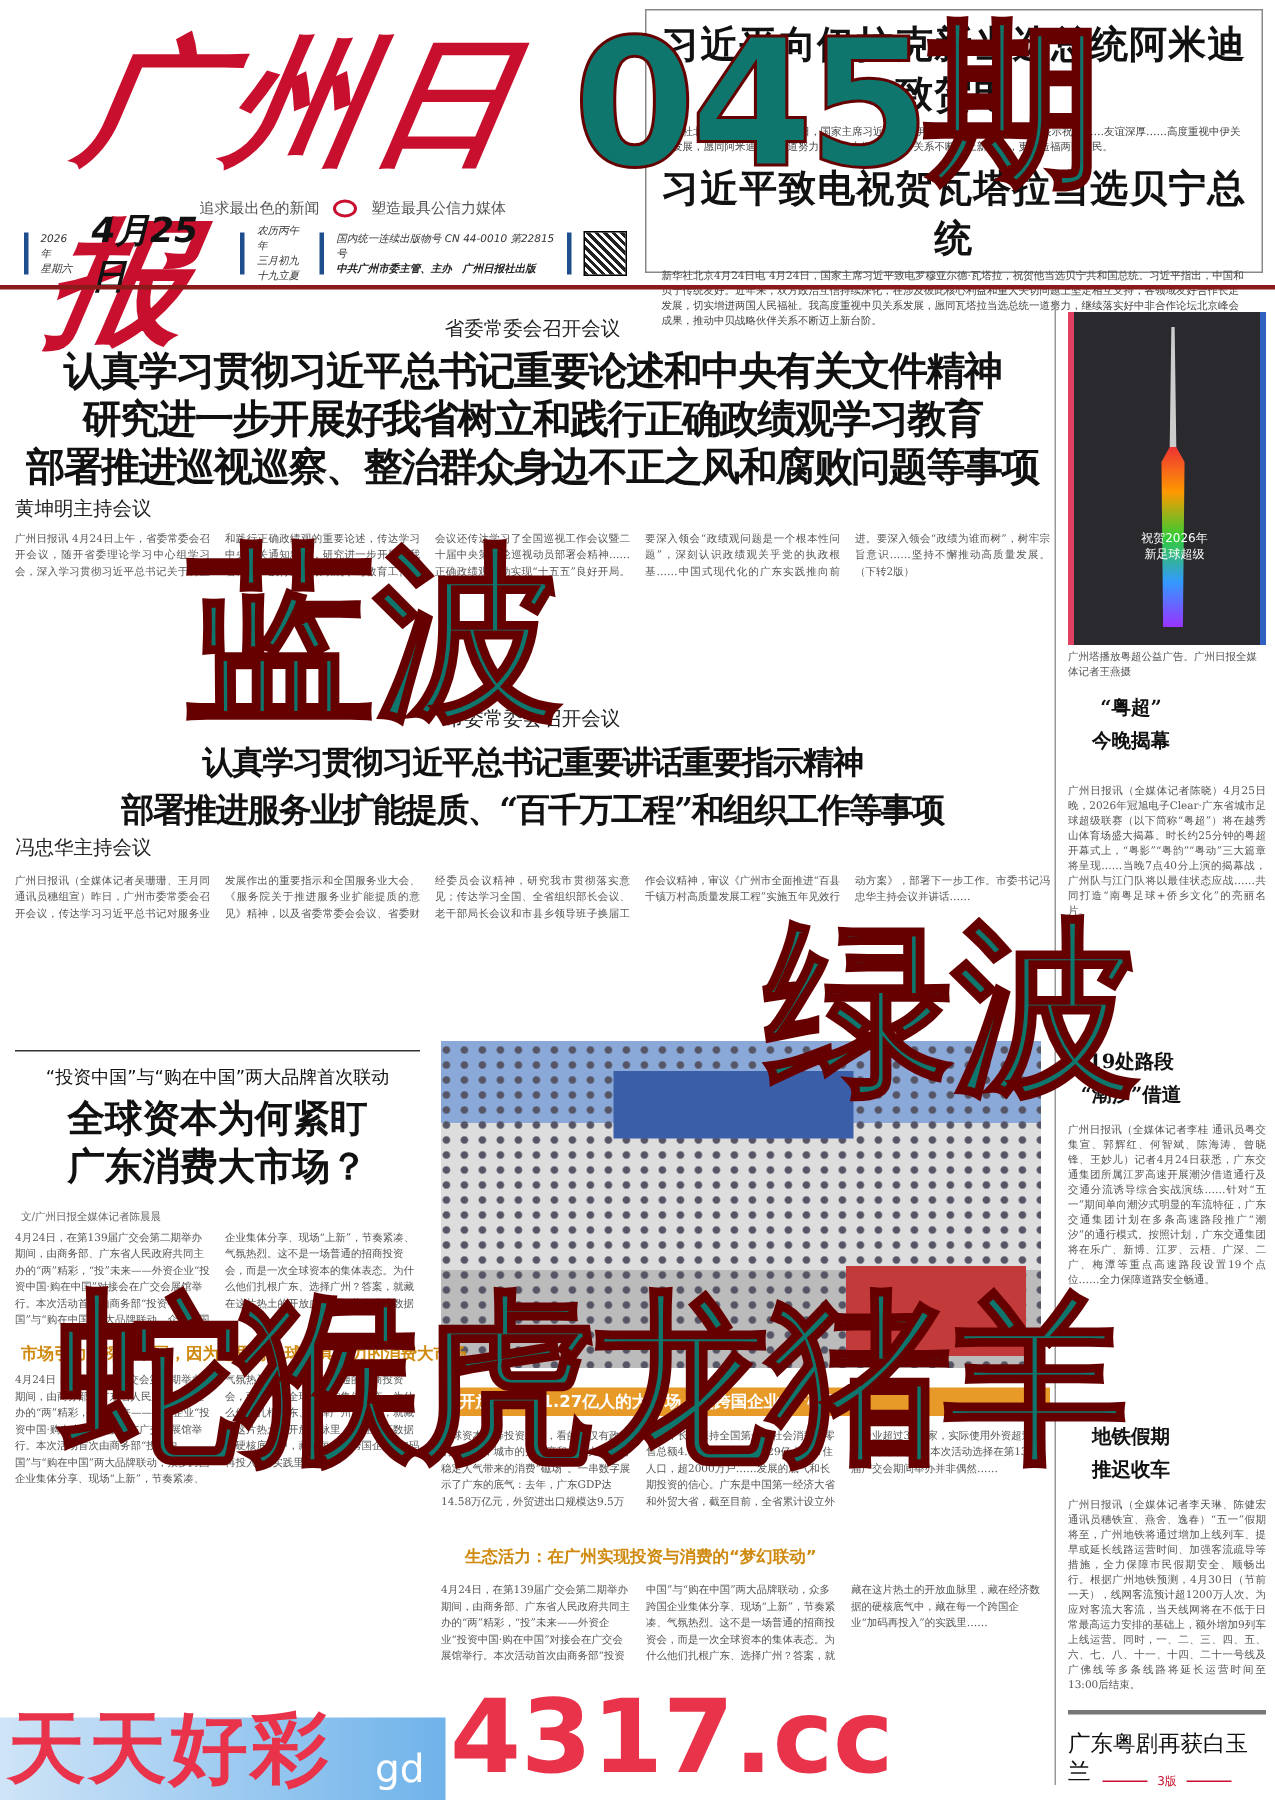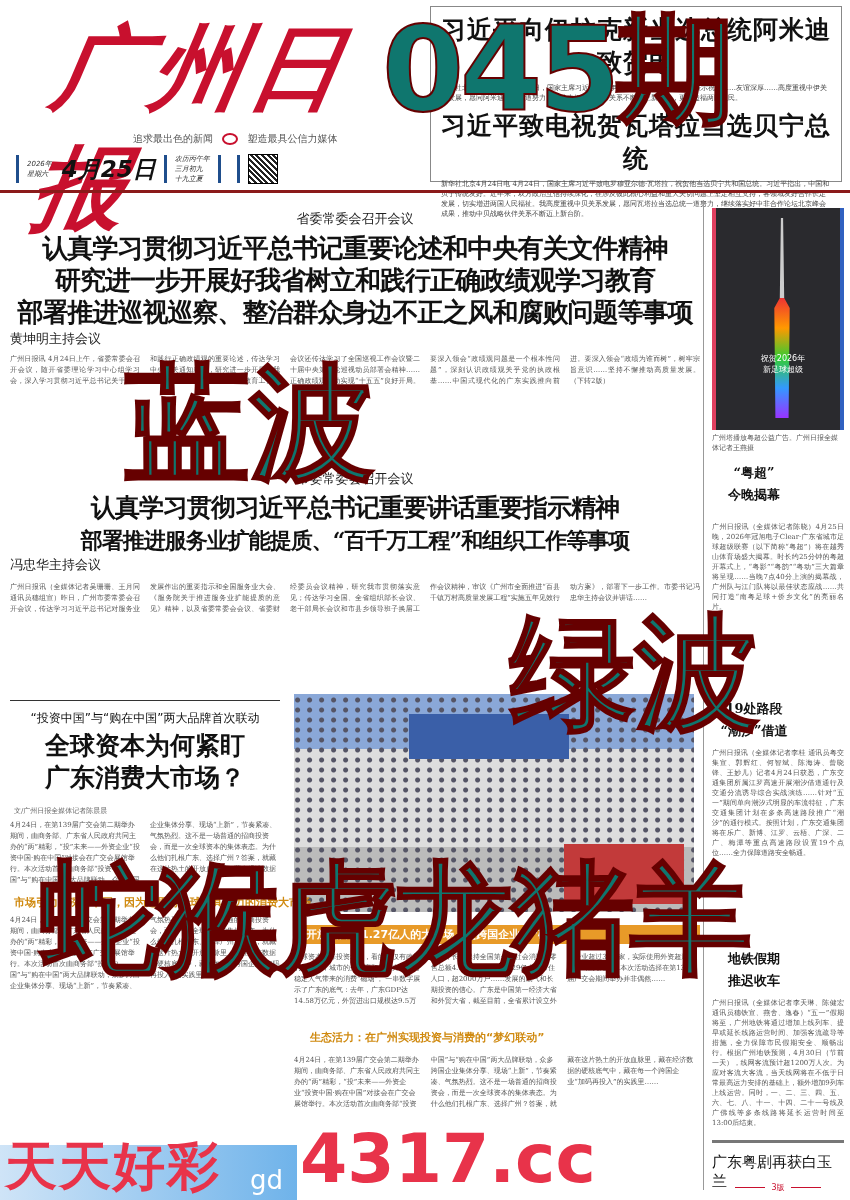--- a/index.html
+++ b/index.html
@@ -65,20 +65,24 @@
     <div>星期六</div>
   </div>
   <div class="date">4月25日</div>
   <div class="sep"></div>
   <div class="small">
     <div>农历丙午年</div>
     <div>三月初九</div>
     <div>十九立夏</div>
   </div>
   <div class="sep"></div>
+  <div class="small" style="width:150px">
+    <div>国内统一连续出版物号 CN 44-0010 第22815号</div>
+    <div style="font-weight:bold;color:#222">中共广州市委主管、主办　广州日报社出版</div>
+  </div>
   <div class="sep"></div>
   <div class="qr"></div>
 </div>
 
 <div class="abs topbox">
   <h2>习近平向伊拉克新当选总统阿米迪致贺电</h2>
   <p>新华社北京4月24日电 4月24日，国家主席习近平致电伊拉克新当选总统阿米迪，表示祝贺……友谊深厚……高度重视中伊关系发展，愿同阿米迪总统一道努力，推动中伊战略伙伴关系不断迈上新台阶，更好造福两国人民。</p>
   <h2>习近平致电祝贺瓦塔拉当选贝宁总统</h2>
   <p>新华社北京4月24日电 4月24日，国家主席习近平致电罗穆亚尔德·瓦塔拉，祝贺他当选贝宁共和国总统。习近平指出，中国和贝宁传统友好。近年来，双方政治互信持续深化，在涉及彼此核心利益和重大关切问题上坚定相互支持，各领域友好合作长足发展，切实增进两国人民福祉。我高度重视中贝关系发展，愿同瓦塔拉当选总统一道努力，继续落实好中非合作论坛北京峰会成果，推动中贝战略伙伴关系不断迈上新台阶。</p>
 </div>
@@ -89,21 +93,21 @@
   <div class="kicker">省委常委会召开会议</div>
   <div class="headline" style="margin-top:4px">认真学习贯彻习近平总书记重要论述和中央有关文件精神</div>
   <div class="headline">研究进一步开展好我省树立和践行正确政绩观学习教育</div>
   <div class="headline">部署推进巡视巡察、整治群众身边不正之风和腐败问题等事项</div>
   <div class="presider" style="margin-top:2px">黄坤明主持会议</div>
   <div class="bodytext" style="margin-top:6px;height:78px;overflow:hidden">广州日报讯 4月24日上午，省委常委会召开会议，随开省委理论学习中心组学习会，深入学习贯彻习近平总书记关于树立和践行正确政绩观的重要论述，传达学习中央有关通知精神，研究进一步开展好我省树立和践行正确政绩观学习教育工作。会议还传达学习了全国巡视工作会议暨二十届中央第七轮巡视动员部署会精神……正确政绩观推动实现“十五五”良好开局。要深入领会“政绩观问题是一个根本性问题”，深刻认识政绩观关乎党的执政根基……中国式现代化的广东实践推向前进。要深入领会“政绩为谁而树”，树牢宗旨意识……坚持不懈推动高质量发展。（下转2版）</div>
 </div>
 
 <div class="abs" style="left:10px;top:470px;width:690px">
   <div class="kicker">市委常委会召开会议</div>
-  <div class="headline" style="font-size:25px;margin-top:4px">认真学习贯彻习近平总书记重要讲话重要指示精神</div>
+  <div class="headline" style="font-size:21px;margin-top:4px">认真学习贯彻习近平总书记重要讲话重要指示精神</div>
   <div class="headline" style="font-size:22px">部署推进服务业扩能提质、“百千万工程”和组织工作等事项</div>
   <div class="presider">冯忠华主持会议</div>
   <div class="bodytext" style="margin-top:8px;height:115px;overflow:hidden">广州日报讯（全媒体记者吴珊珊、王月同 通讯员穗组宣）昨日，广州市委常委会召开会议，传达学习习近平总书记对服务业发展作出的重要指示和全国服务业大会、《服务院关于推进服务业扩能提质的意见》精神，以及省委常委会会议、省委财经委员会议精神，研究我市贯彻落实意见；传达学习全国、全省组织部长会议、老干部局长会议和市县乡领导班子换届工作会议精神，审议《广州市全面推进“百县千镇万村高质量发展工程”实施五年见效行动方案》，部署下一步工作。市委书记冯忠华主持会议并讲话……</div>
 </div>
 
 <div class="abs vline"></div>
 
 <div class="abs sidephoto">
   <div class="tower"></div>
   <div class="tower-text">祝贺2026年新足球超级</div>

